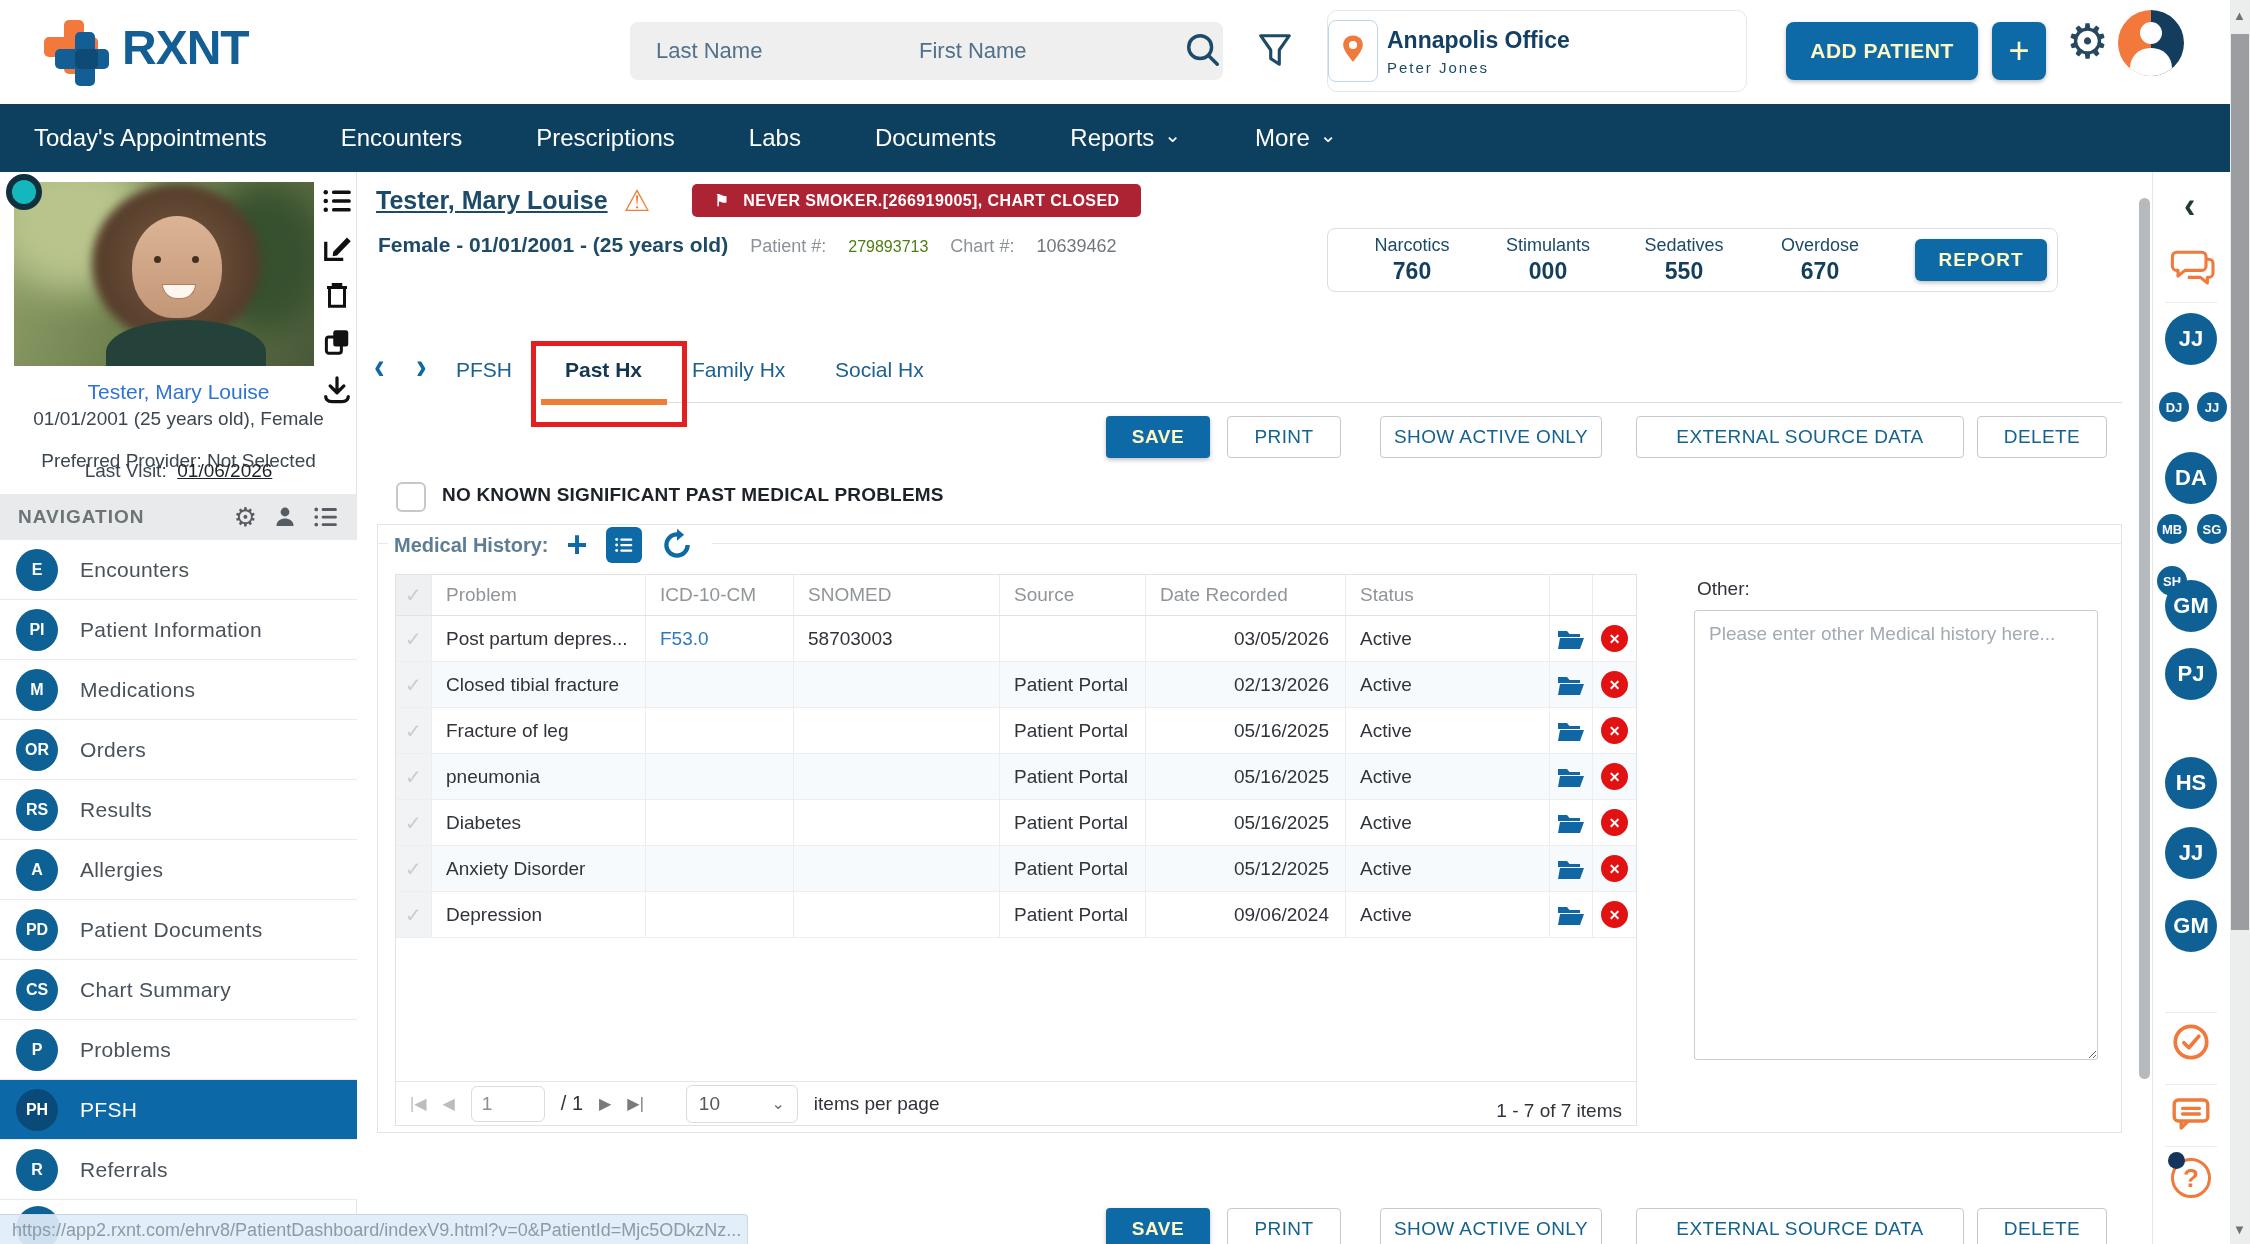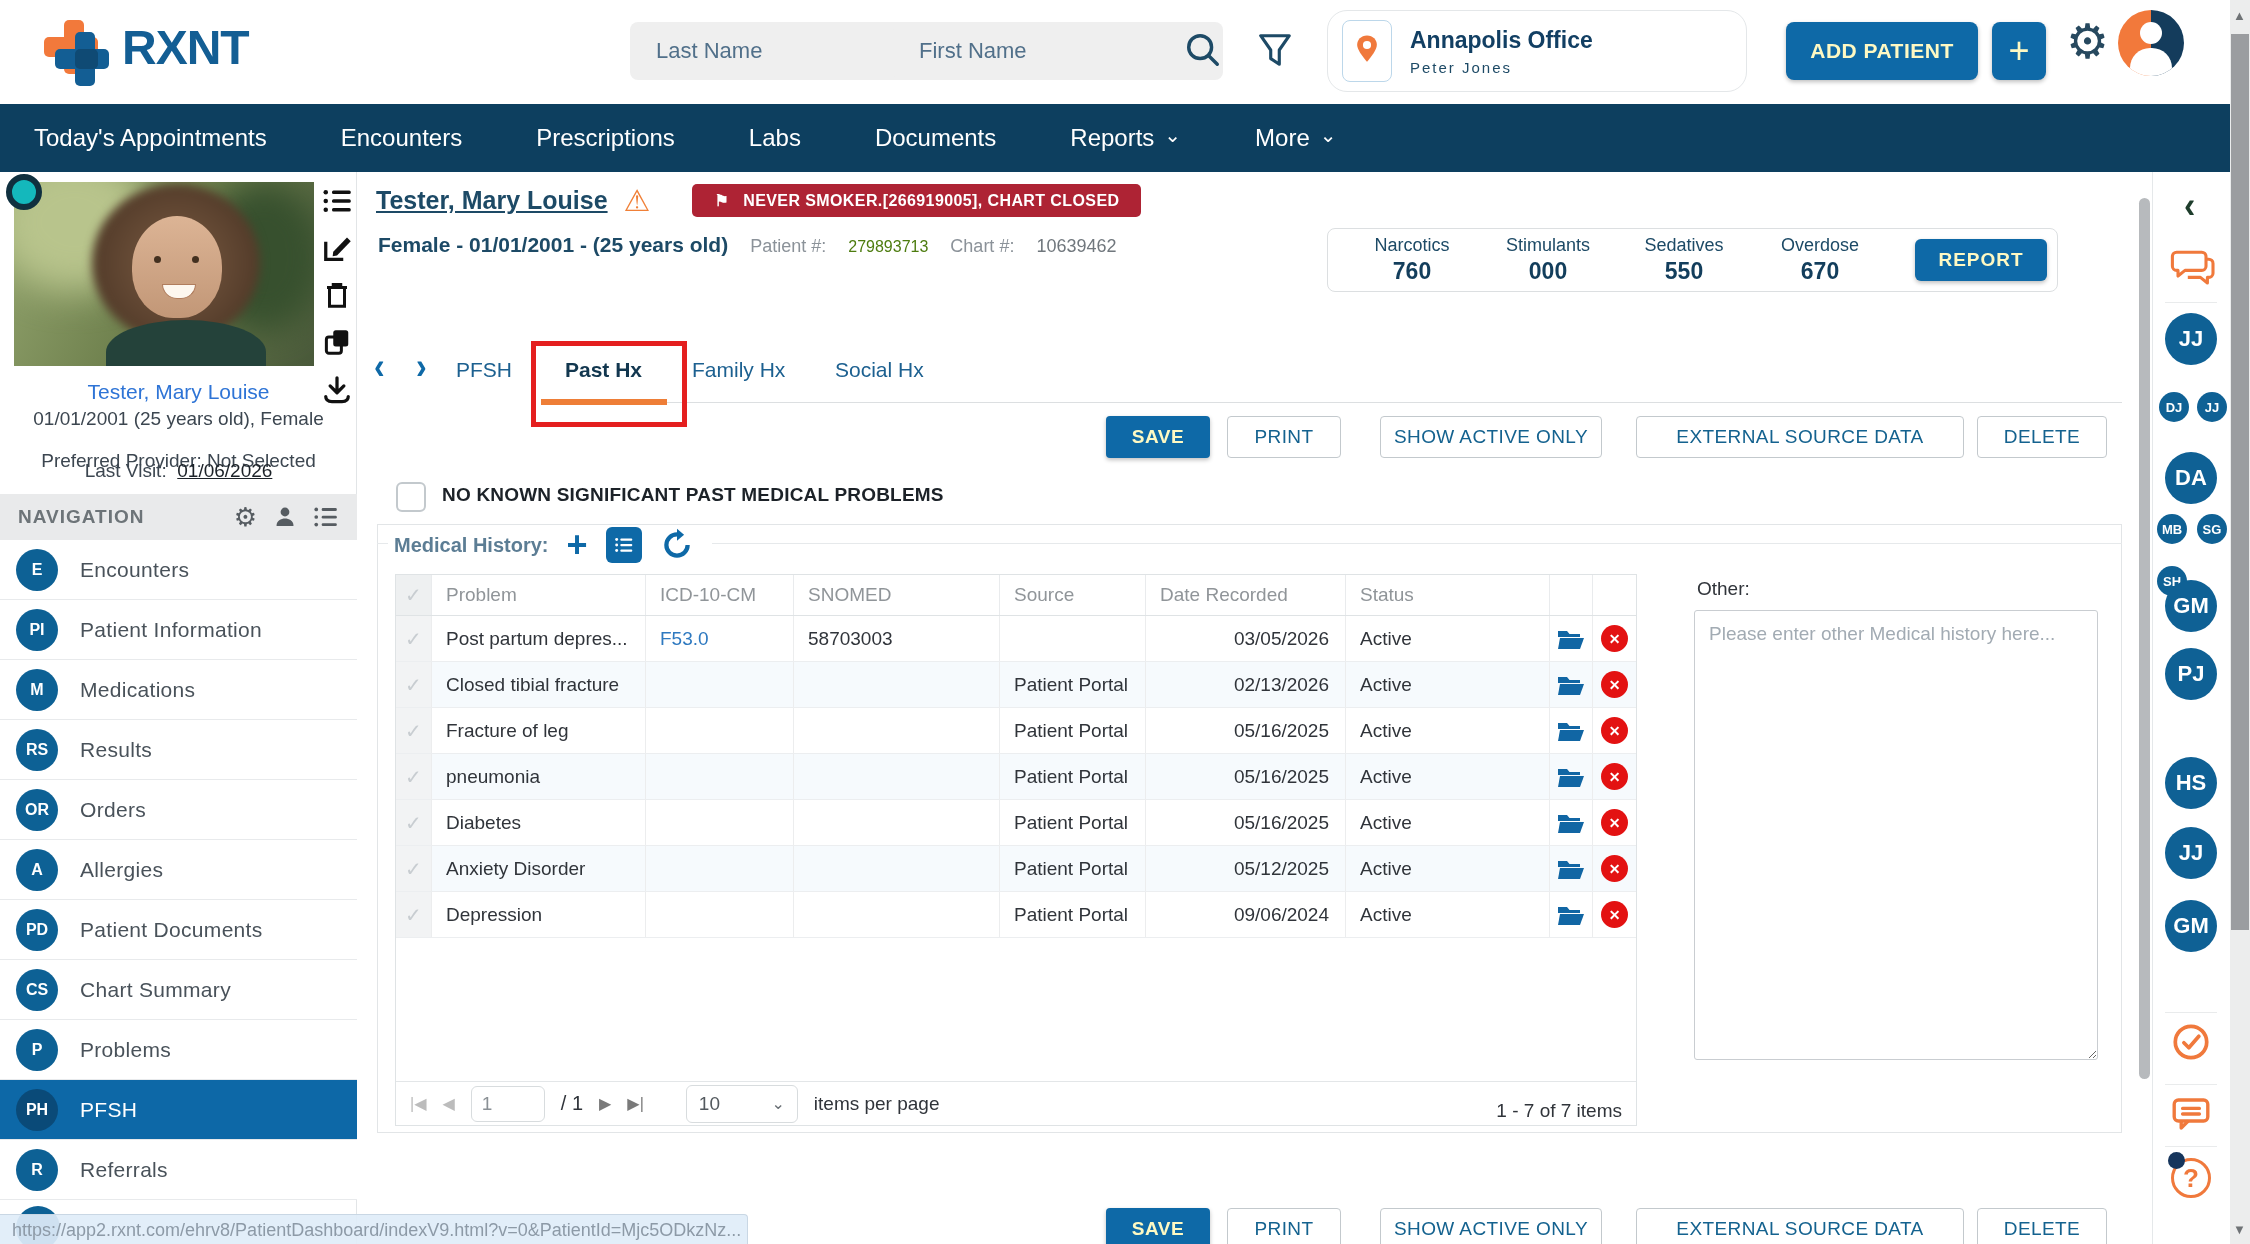--- a/index.html
+++ b/index.html
@@ -16,21 +16,21 @@
   .c-oh{left:2px;top:17px;width:54px;height:20px;background:#f2793b;}
   .c-bv{left:33px;top:12px;width:20px;height:54px;background:#135e94;}
   .c-bh{left:13px;top:29px;width:54px;height:20px;background:#135e94;}
   .c-ovl{left:33px;top:29px;width:23px;height:20px;background:#0f4a74;border-radius:4px;}
   .logo-text{font-size:48px;font-weight:800;color:#135e94;letter-spacing:-1px;}
   .search-input{position:absolute;top:22px;height:58px;background:#efefef;border:none;border-radius:8px;
        font-family:"Liberation Sans",sans-serif;font-size:22px;color:#51708a;padding:0 26px;outline:none;}
   .search-input::placeholder{color:#51708a;opacity:1;}
   .hdr-ico{position:absolute;top:30px;width:40px;height:40px;}
   .office{position:absolute;left:1327px;top:10px;width:420px;height:82px;background:#fff;
-       border:1px solid #e4e7e9;border-radius:20px;display:flex;align-items:center;gap:18px;padding-left:14px;box-sizing:border-box;}
+       border:1px solid #e4e7e9;border-radius:10px;display:flex;align-items:center;gap:9px;box-sizing:border-box;}
   .pinbox{width:48px;height:60px;border:1px solid #bcd7ea;border-radius:8px;display:flex;align-items:center;justify-content:center;}
   .office-name{font-size:23px;font-weight:bold;color:#123f63;}
   .office-user{font-size:15px;letter-spacing:2px;color:#1d4a66;margin-top:5px;}
   .btn-solid{background:#0e69a7;color:#fef9c3;font-weight:bold;border-radius:8px;display:flex;align-items:center;justify-content:center;
        box-shadow:0 2px 4px rgba(0,0,0,.25);}
   .add-btn{position:absolute;left:1786px;top:22px;width:192px;height:58px;font-size:21px;letter-spacing:.5px;}
   .plus-btn{position:absolute;left:1992px;top:22px;width:54px;height:58px;font-size:36px;font-weight:normal;}
   .gear{position:absolute;left:2066px;top:18px;font-size:48px;color:#27495f;line-height:1;}
   .avatar-hdr{position:absolute;left:2118px;top:10px;width:66px;height:66px;border-radius:50%;
        background:linear-gradient(90deg,#f2793b 50%,#143c5c 50%);overflow:hidden;}
@@ -331,26 +331,26 @@
         </div>
       <div class="nrow">
           <span class="nbadge">PI</span>
           <span class="nlabel">Patient Information</span>
         </div>
       <div class="nrow">
           <span class="nbadge">M</span>
           <span class="nlabel">Medications</span>
         </div>
       <div class="nrow">
+          <span class="nbadge">OR</span>
+          <span class="nlabel">Orders</span>
+        </div>
+      <div class="nrow">
           <span class="nbadge">RS</span>
           <span class="nlabel">Results</span>
-        </div>
-      <div class="nrow">
-          <span class="nbadge">OR</span>
-          <span class="nlabel">Orders</span>
         </div>
       <div class="nrow">
           <span class="nbadge">A</span>
           <span class="nlabel">Allergies</span>
         </div>
       <div class="nrow">
           <span class="nbadge">PD</span>
           <span class="nlabel">Patient Documents</span>
         </div>
       <div class="nrow">

